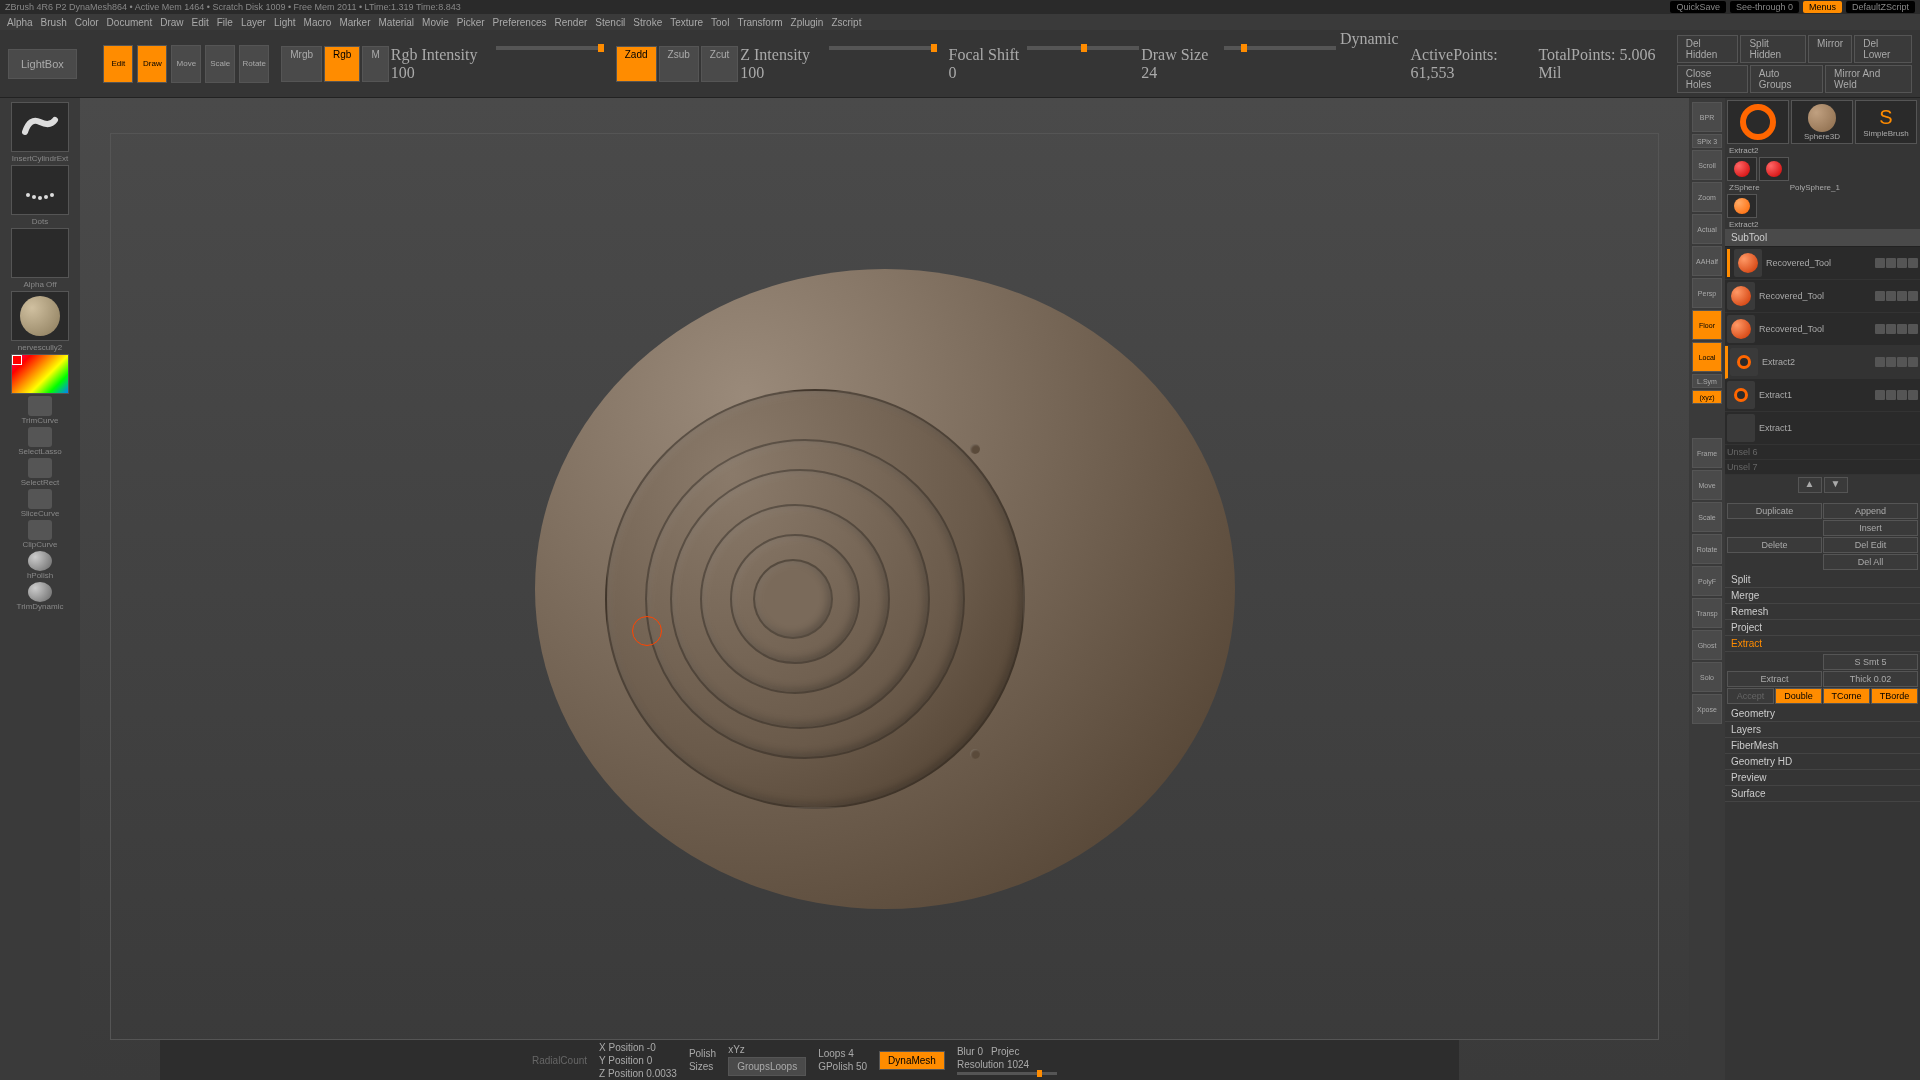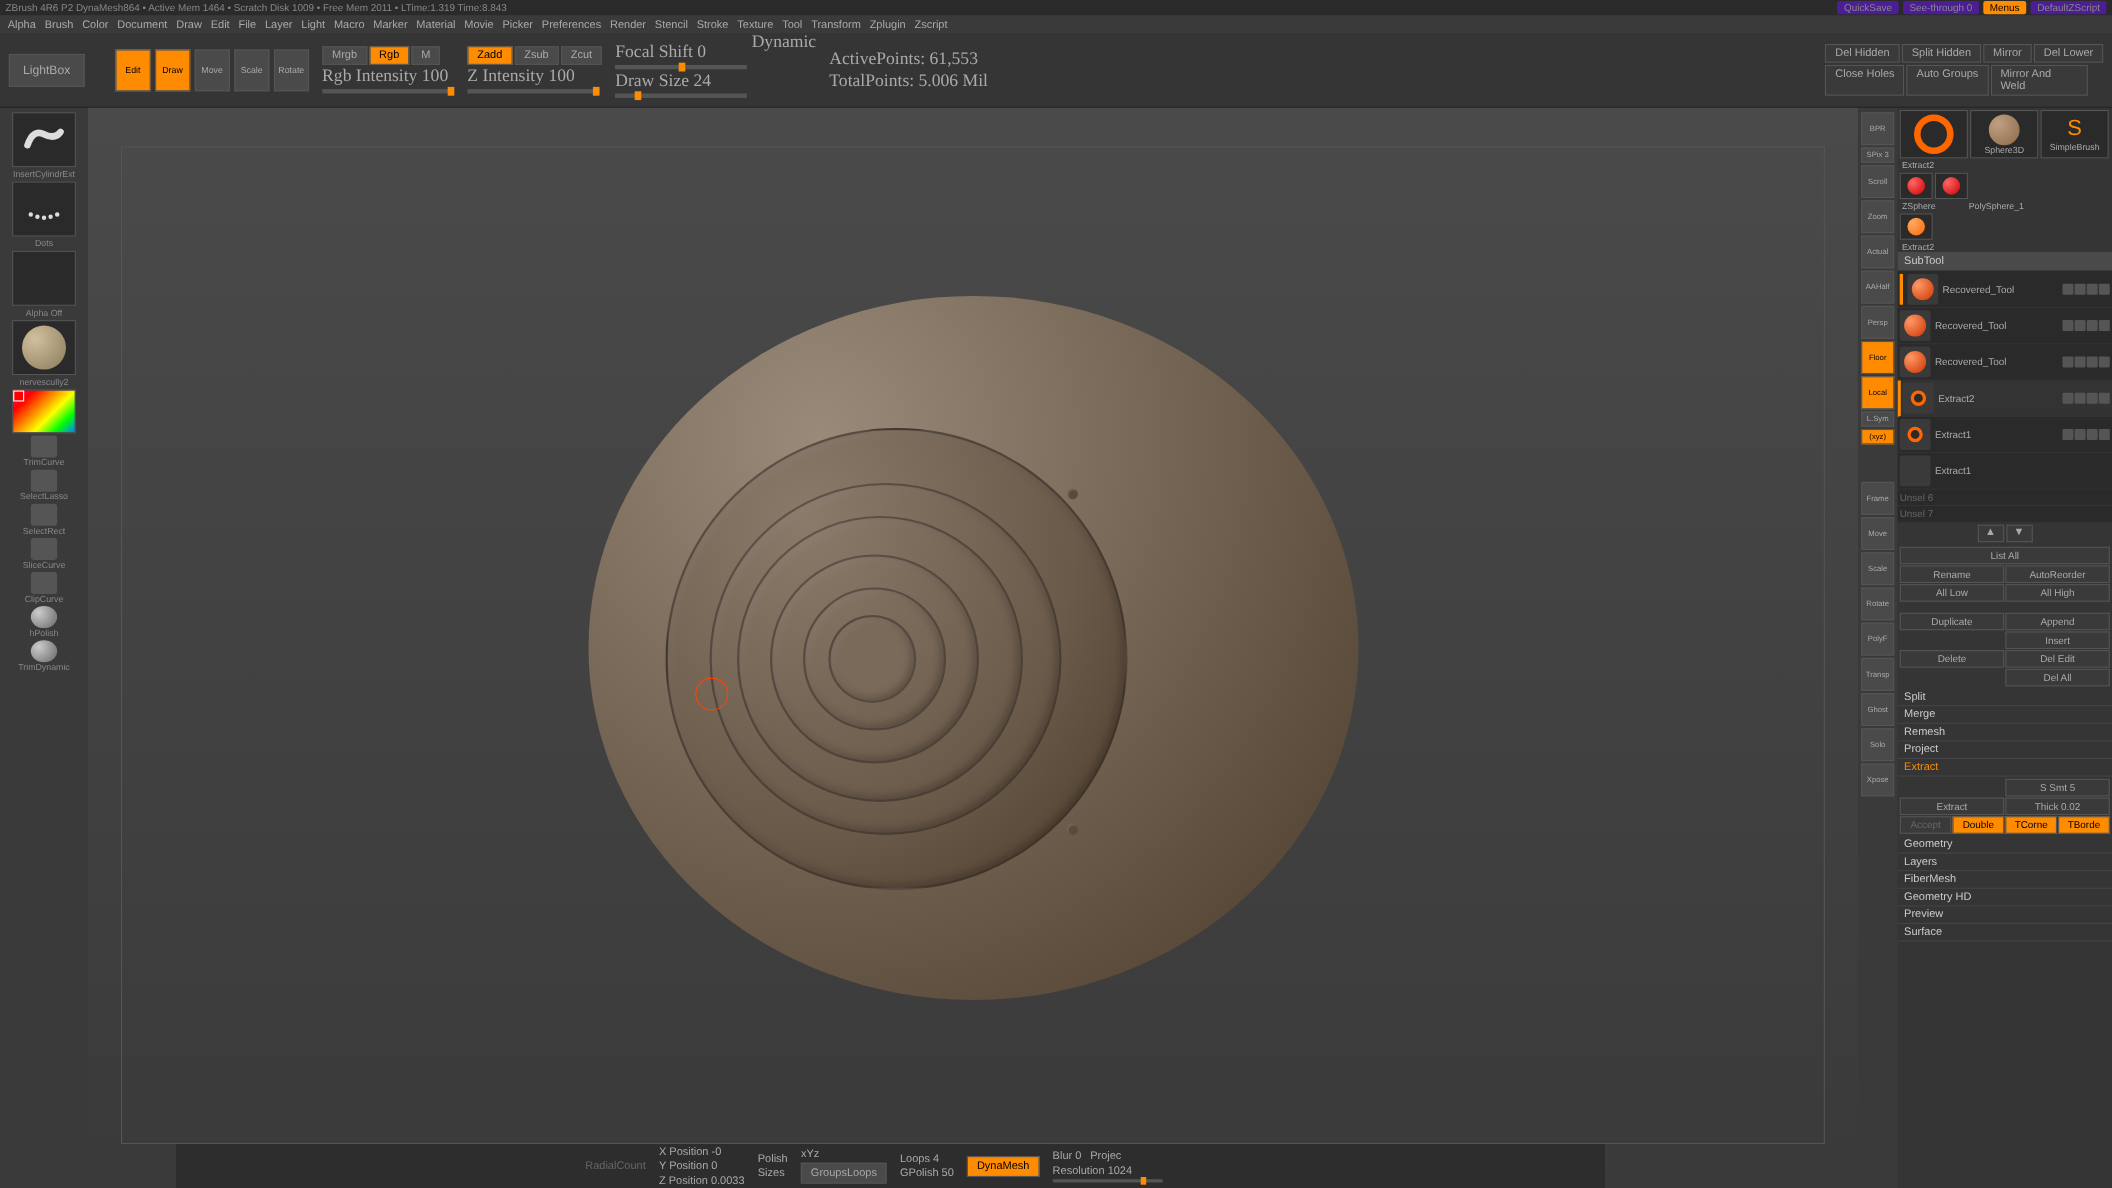--- a/index.html
+++ b/index.html
@@ -2,35 +2,35 @@
 <html><head>
 <meta charset="utf-8">
 <style>
 * { margin: 0; padding: 0; box-sizing: border-box; font-family: Arial, sans-serif; }
 body { background: #3a3a3a; color: #aaa; font-size: 10px; overflow: hidden; width: 1920px; height: 1080px; }
 .main-container { display: flex; flex-direction: column; width: 100%; height: 100%; }
 
 
 .titlebar { background: #2a2a2a; height: 14px; display: flex; align-items: center; padding: 0 5px; font-size: 9px; color: #888; justify-content: space-between; }
 .titlebar-right { display: flex; gap: 4px; }
-.titlebar-btn { background: #4c1d95; padding: 1px 6px; border-radius: 2px; font-size: 9px; }
+.titlebar-btn { background: #000000; padding: 1px 6px; border-radius: 2px; font-size: 9px; }
 .titlebar-btn.menu { background: #ff8c00; color: #000; }
 
 
 .menubar { background: #3a3a3a; height: 16px; display: flex; align-items: center; gap: 4px; padding: 0 5px; font-size: 10px; }
 .menubar span { cursor: pointer; padding: 0 2px; }
 
 
 .toolbar-row { background: #353535; height: 68px; display: flex; align-items: center; padding: 0 8px; gap: 4px; border-bottom: 1px solid #222; }
 .lightbox-btn { background: #4a4a4a; border: 1px solid #555; padding: 8px 12px; font-size: 11px; color: #aaa; }
 .tool-btn { width: 32px; height: 38px; background: #4a4a4a; border: 1px solid #555; display: flex; flex-direction: column; align-items: center; justify-content: center; font-size: 8px; }
 .tool-btn.active { background: #ff8c00; color: #000; }
 .sub-btn { background: #4a4a4a; padding: 2px 8px; font-size: 10px; border: 1px solid #555; }
 .sub-btn.active { background: #ff8c00; color: #000; }
-.slider-group { display: flex; flex-direction: column; gap: 2px; margin-left: 8px; }
+.slider-group { display: flex; gap: 2px; margin-left: 8px; }
 .slider-bar { width: 120px; height: 4px; background: #555; position: relative; }
 .slider-handle { position: absolute; width: 6px; height: 8px; background: #ff8c00; top: -2px; }
 .info-text { font-size: 16px; color: #aaa; font-family: Liberation Serif, serif; }
 .top-right-btns { margin-left: auto; display: flex; flex-direction: column; gap: 2px; }
 .top-btn-row { display: flex; gap: 2px; }
 .small-btn { background: #3a3a3a; border: 1px solid #555; padding: 2px 8px; font-size: 10px; }
 
 
 .content-area { display: flex; flex: 1; }
 
@@ -440,27 +440,20 @@
             <span class="subtool-name" style="color:#666">Unsel 6</span>
           </div>
         <div class="subtool-item">
             <span class="subtool-name" style="color:#666">Unsel 7</span>
           </div>
       </div>
       <div class="arrow-btns">
         <div class="arrow-btn">▲</div>
         <div class="arrow-btn">▼</div>
       </div>
-      <div class="panel-btns">
-        <div class="panel-btn full">List All</div>
-        <div class="panel-btn">Rename</div>
-        <div class="panel-btn">AutoReorder</div>
-        <div class="panel-btn">All Low</div>
-        <div class="panel-btn">All High</div>
-      </div>
       <div style="height:6px"></div>
       <div class="panel-btns">
         <div class="panel-btn">Duplicate</div>
         <div class="panel-btn">Append</div>
         <div class="panel-btn" style="visibility:hidden"></div>
         <div class="panel-btn">Insert</div>
         <div class="panel-btn">Delete</div>
         <div class="panel-btn">Del Edit</div>
         <div class="panel-btn" style="visibility:hidden"></div>
         <div class="panel-btn">Del All</div>

